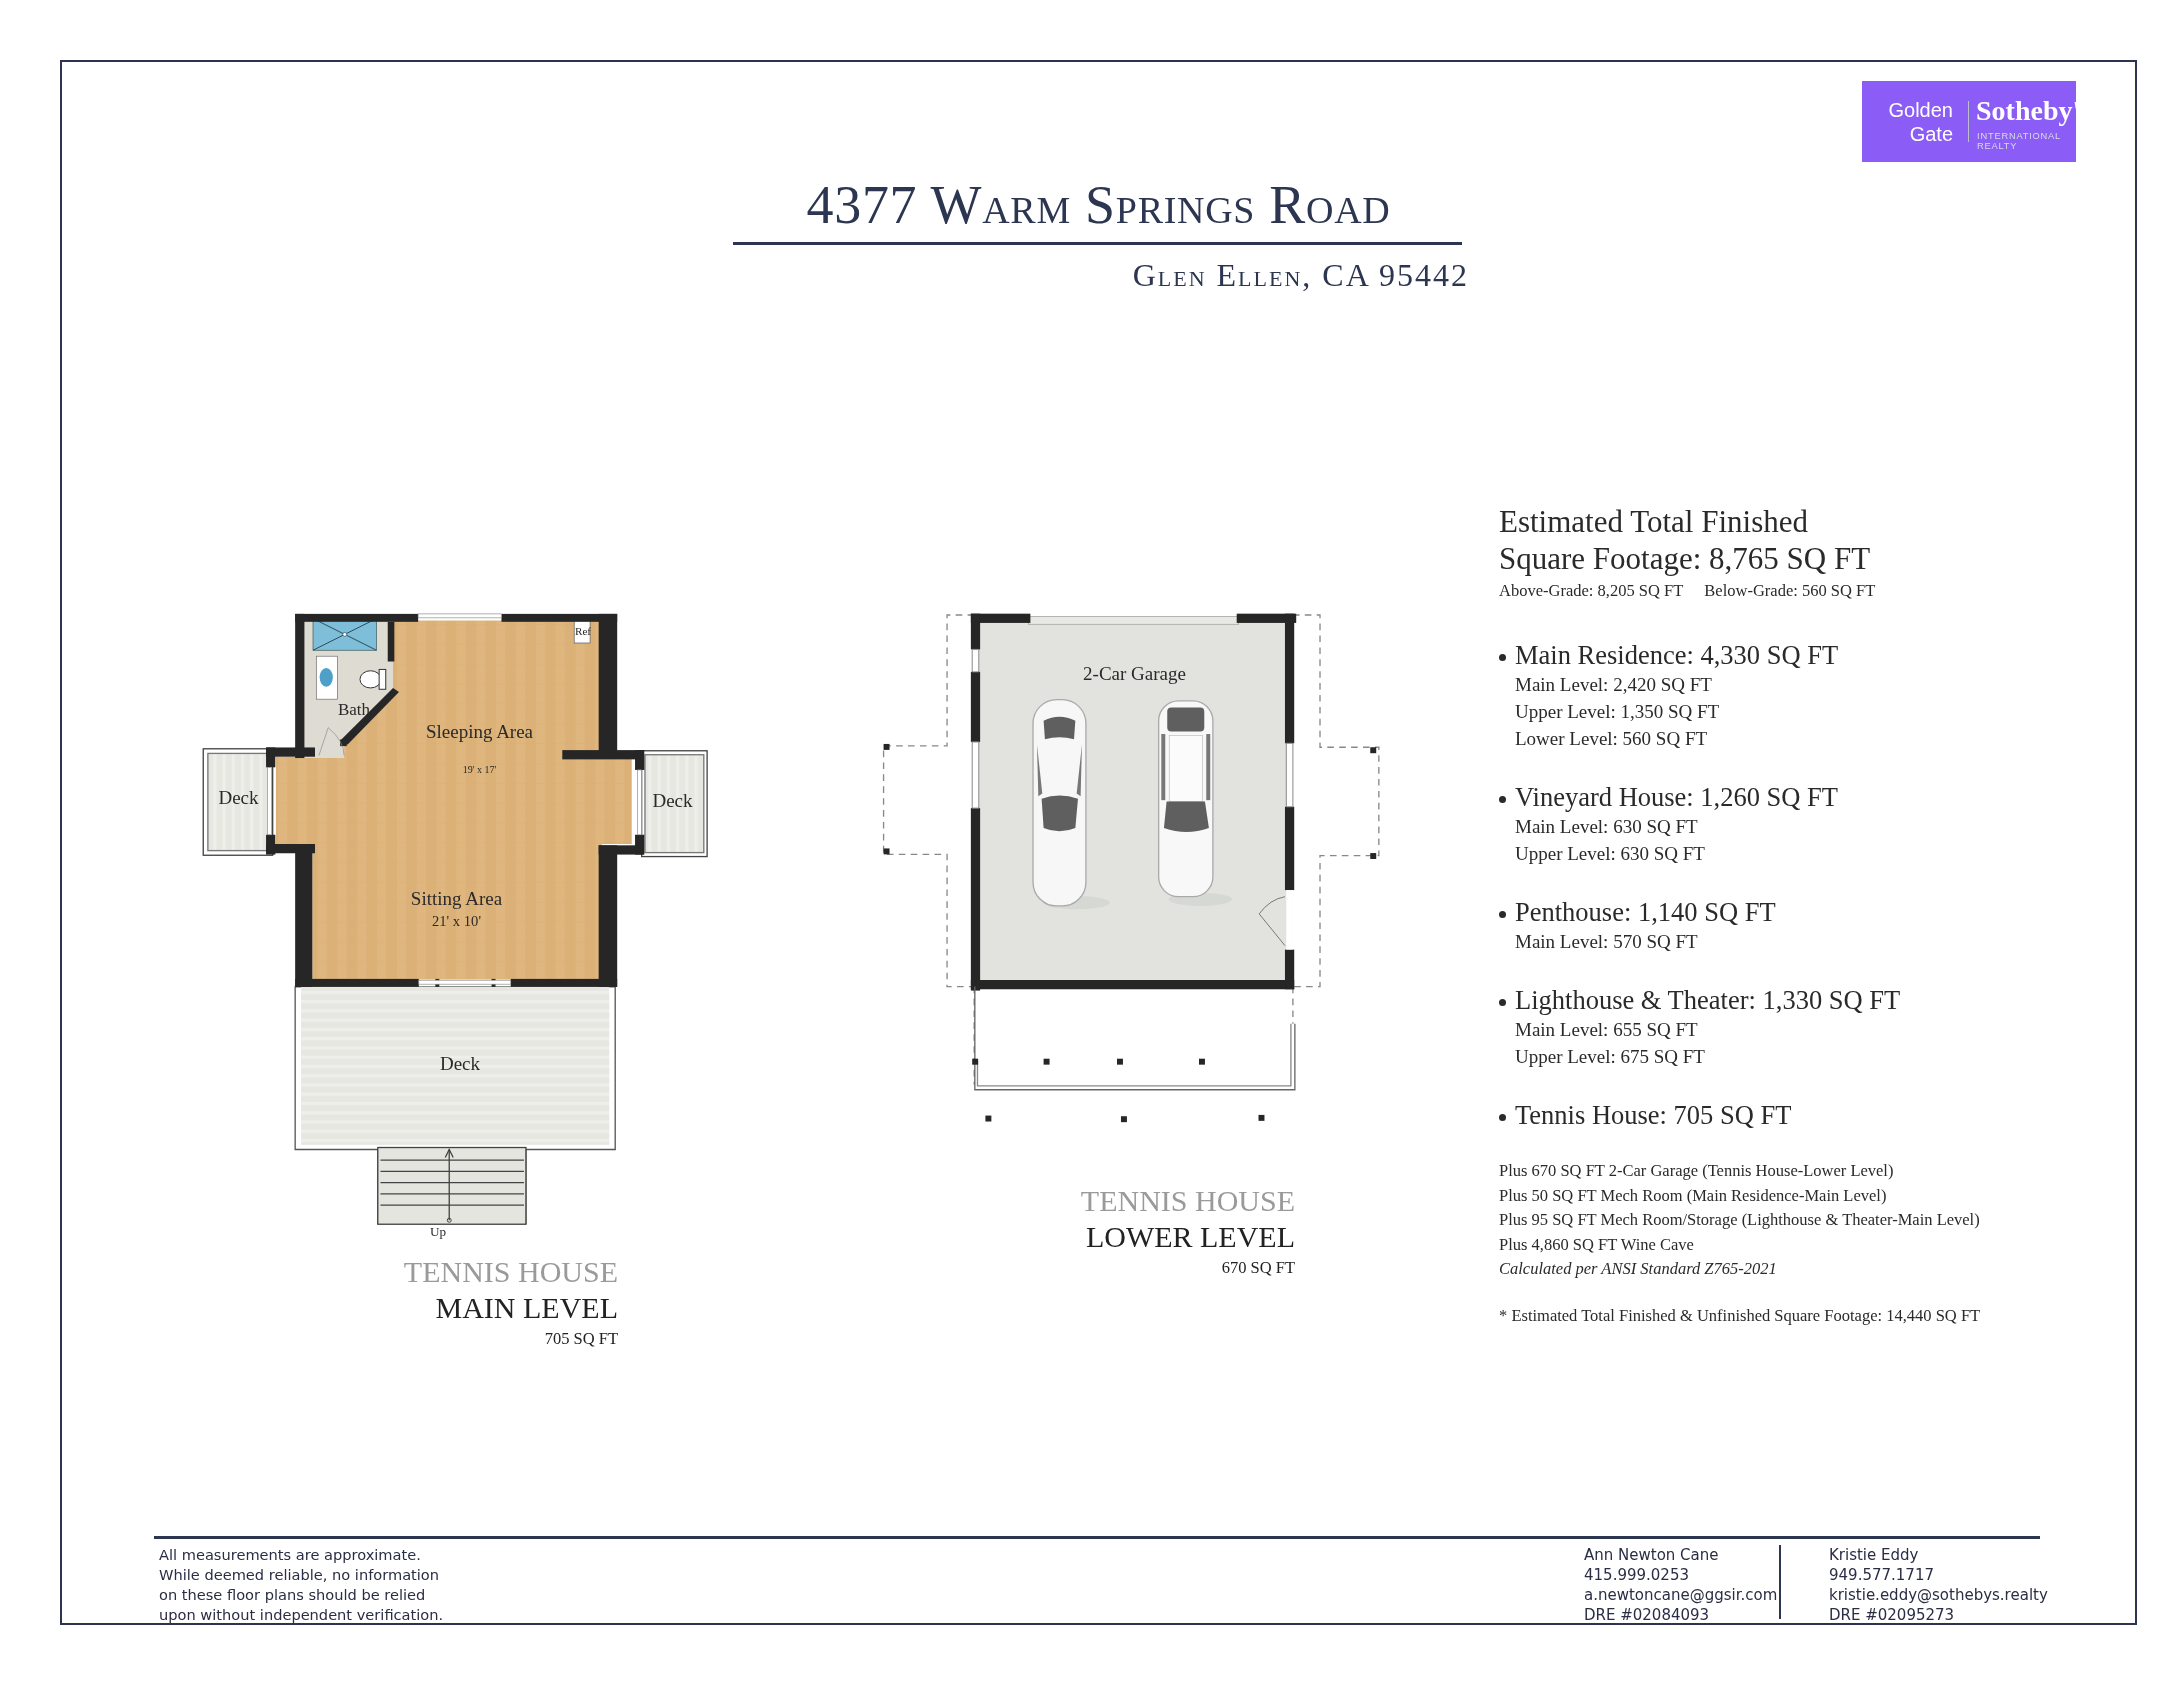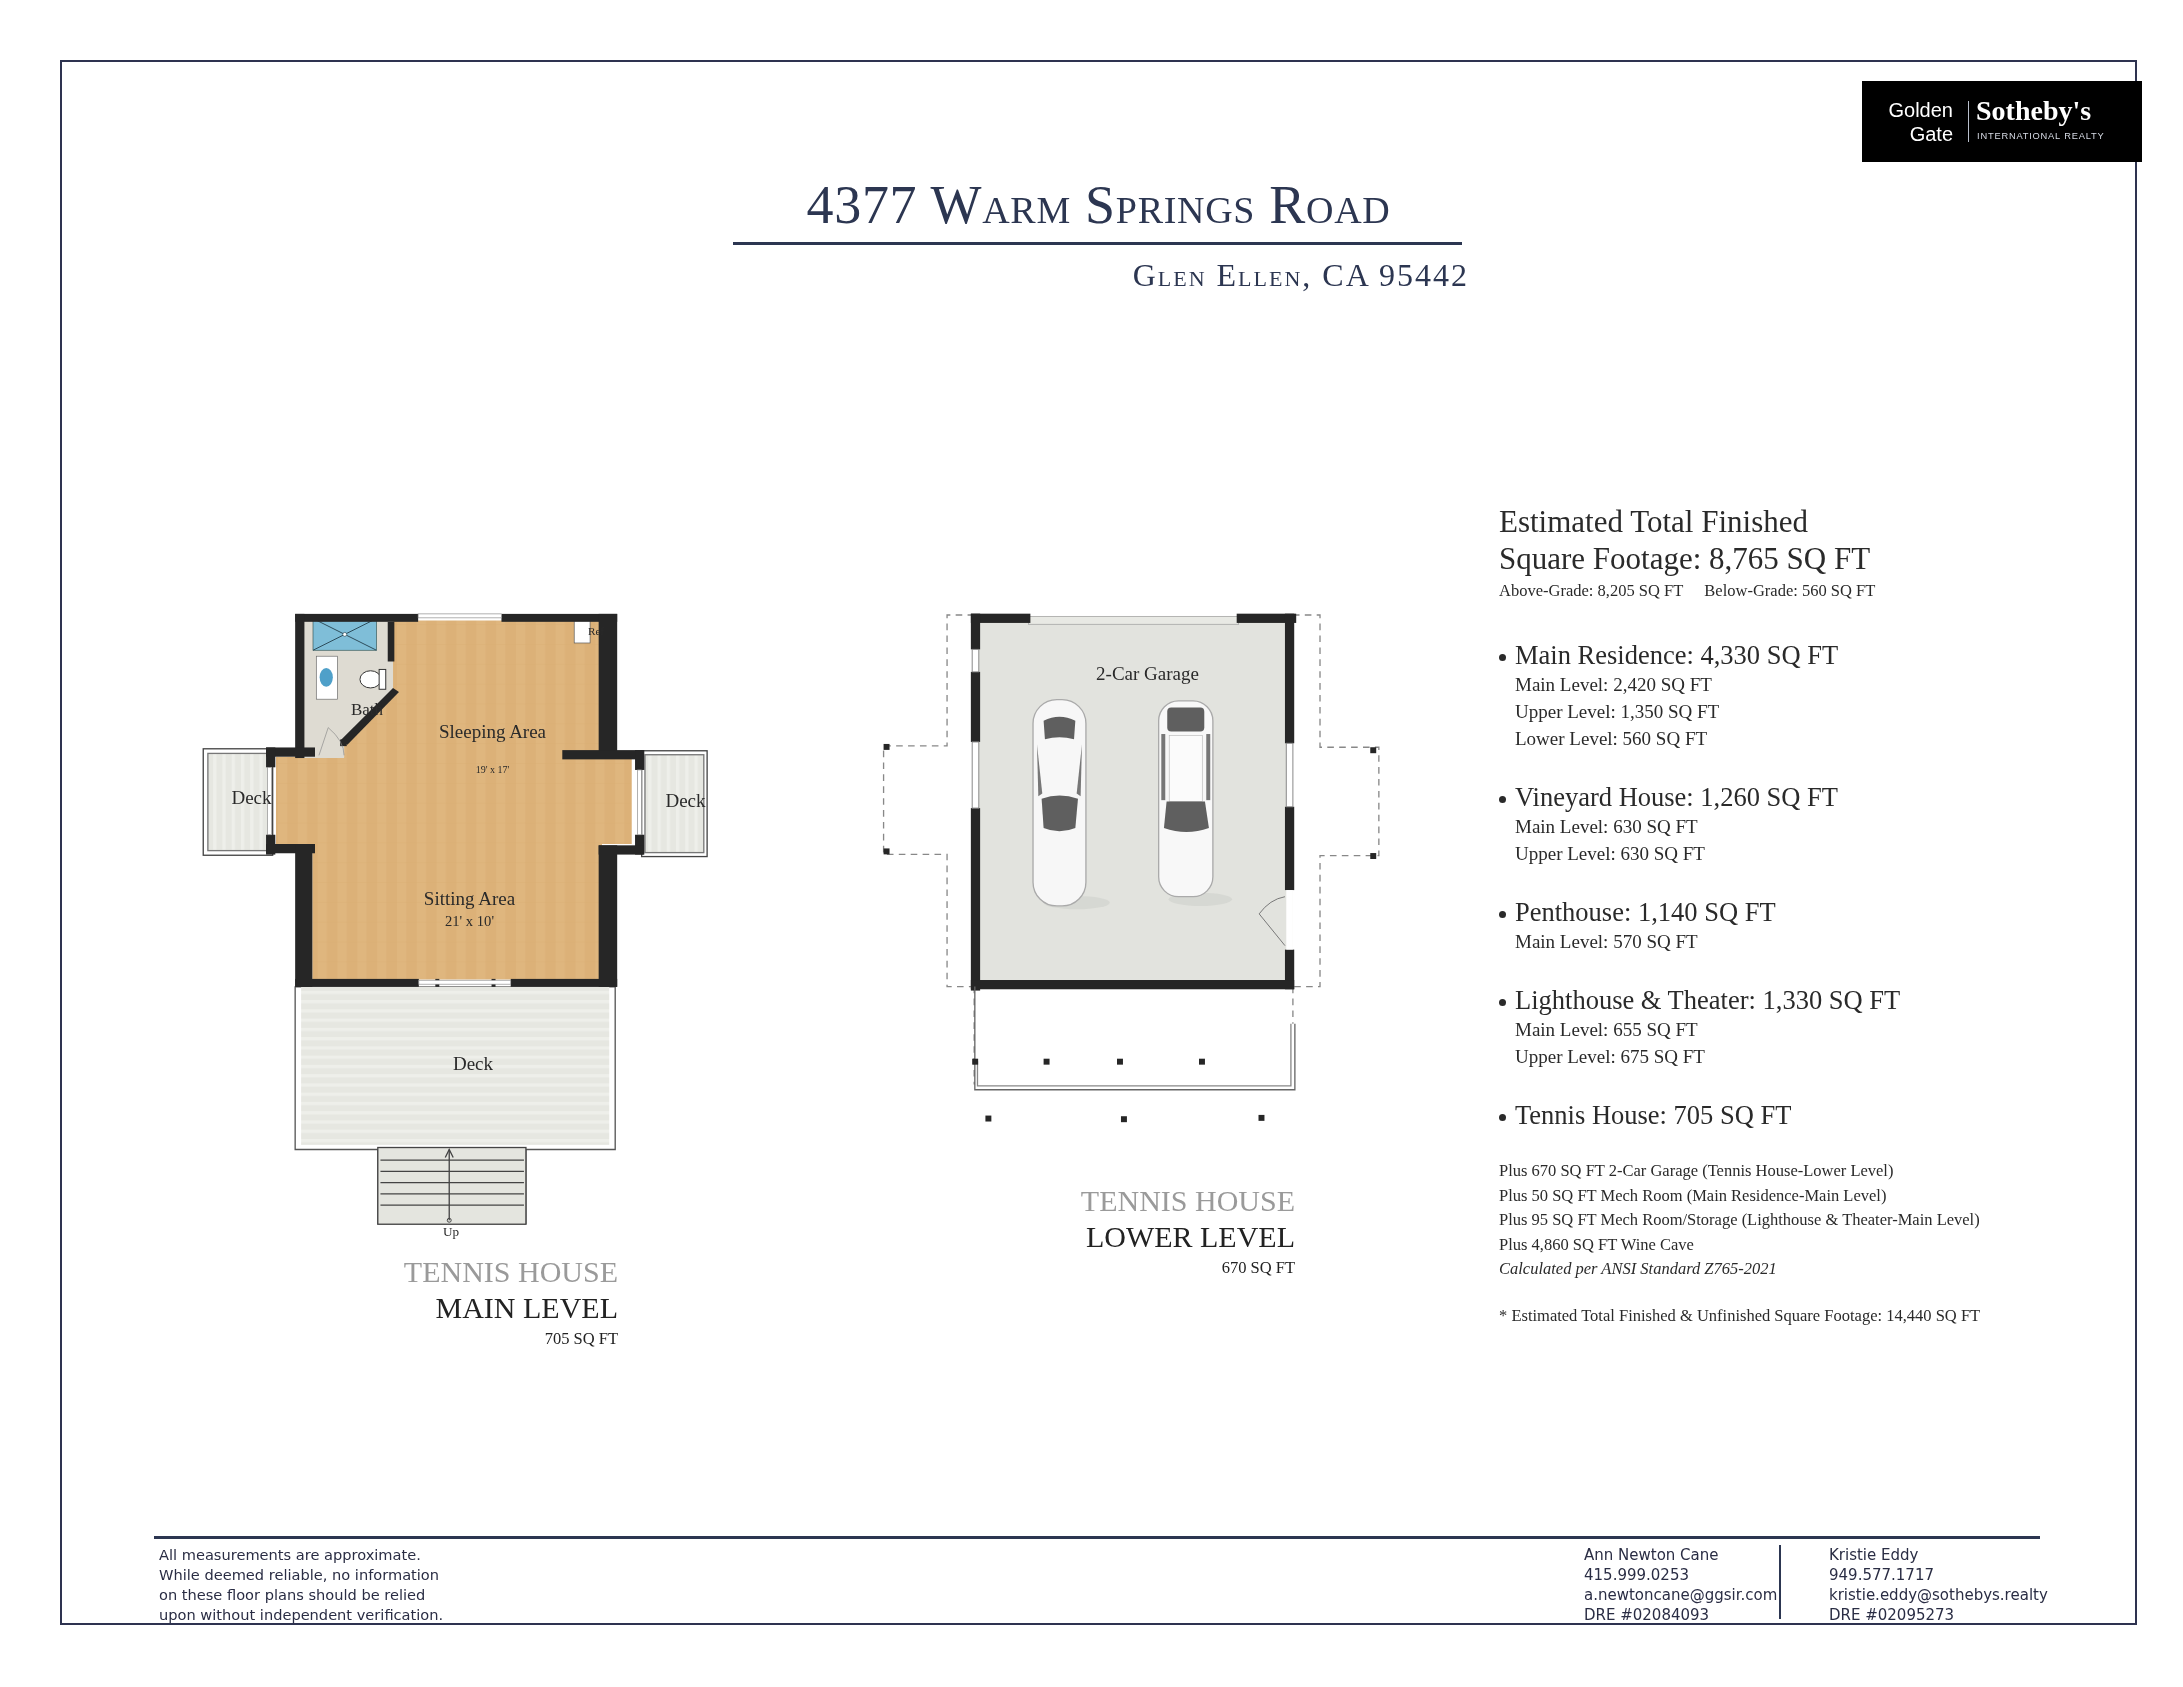--- a/index.html
+++ b/index.html
@@ -2,21 +2,21 @@
 <html style="font-size:10.6px"><head>
 <meta charset="utf-8">
 <style>
   html, body { margin:0; padding:0; background:#ffffff; }
   body { width:2183px; height:1687px; position:relative; overflow:hidden;
          font-family:"DejaVu Serif", "Liberation Serif", serif; color:#2a2a2a; }
   .abs { position:absolute; }
   .page-border { left:60px; top:60px; width:2077px; height:1565px; border:2px solid #2e3350; box-sizing:border-box; }
 
   
-  .logo { left:1862px; top:81px; width:280px; height:81px; background:#000000; }
+  .logo { left:1862px; top:81px; width:214px; height:81px; background:#8b5cf6; }
   .logo-gg { position:absolute; left:20px; top:17px; width:71px; text-align:right; color:#fff;
              font-family:"Liberation Sans", sans-serif; font-size:20px; line-height:24px; }
   .logo-div { position:absolute; left:106px; top:20px; width:1.3px; height:41px; background:#b9bfcc; }
   .logo-s { position:absolute; left:114px; top:14.6px; color:#fff; font-family:"Liberation Serif", serif;
             font-weight:bold; font-size:28px; line-height:30px; }
   .logo-ir { position:absolute; left:115px; top:50px; color:#d8dce6; font-family:"Liberation Sans", sans-serif;
              font-size:9.3px; letter-spacing:0.8px; }
 
   
   .title { left:728px; top:173px; width:741px; text-align:center; color:#2c3651;
@@ -32,21 +32,21 @@
   .stats .grade span { margin-right:17px; }
   .stats .bld { font-size:26.5px; line-height:32px; margin-top:29px; position:relative; padding-left:16px; }
   .stats .bld.first { margin-top:38px; }
   .stats .bld .dot { position:absolute; left:0; top:14.6px; width:7.3px; height:7.3px; border-radius:50%; background:#2a2a2a; }
   .stats .lvl { font-size:19px; line-height:27px; padding-left:16px; }
   .stats .extras { margin-top:28px; font-size:16.5px; line-height:24.5px; }
   .stats .extras .it { font-style:italic; }
   .stats .total { margin-top:24px; font-size:16.5px; }
 
   
-  .lbl { font-family:"Liberation Serif", serif; color:#2a2a2a; text-align:center;padding-left:13px; }
+  .lbl { font-family:"Liberation Serif", serif; color:#2a2a2a; text-align:center; }
   .plan-cap { text-align:right; font-family:"Liberation Serif", serif; }
   .plan-cap .c1 { font-size:30px; color:#9a9a9a; line-height:36px; }
   .plan-cap .c2 { font-size:30px; color:#222; line-height:36px; }
   .plan-cap .c3 { font-size:16.5px; color:#222; line-height:26.5px; }
 
   
   .foot-rule { left:154px; top:1536px; width:1886px; height:2.6px; background:#2c3651; }
   .disclaimer { left:159px; top:1545px; font-family:"DejaVu Sans", sans-serif; font-size:14.6px; line-height:20px; color:#2a2d44; }
   .agent { top:1545px; font-family:"DejaVu Sans", sans-serif; font-size:15px; line-height:20px; color:#2a2d44; }
   .agent-div { left:1779px; top:1545px; width:2px; height:74px; background:#2c3651; }

